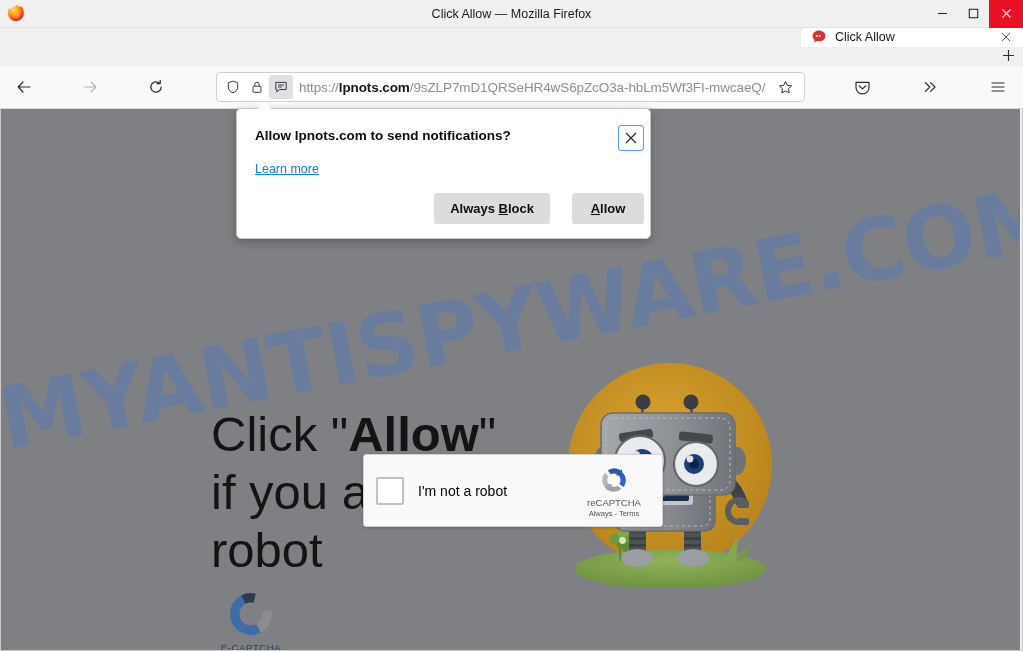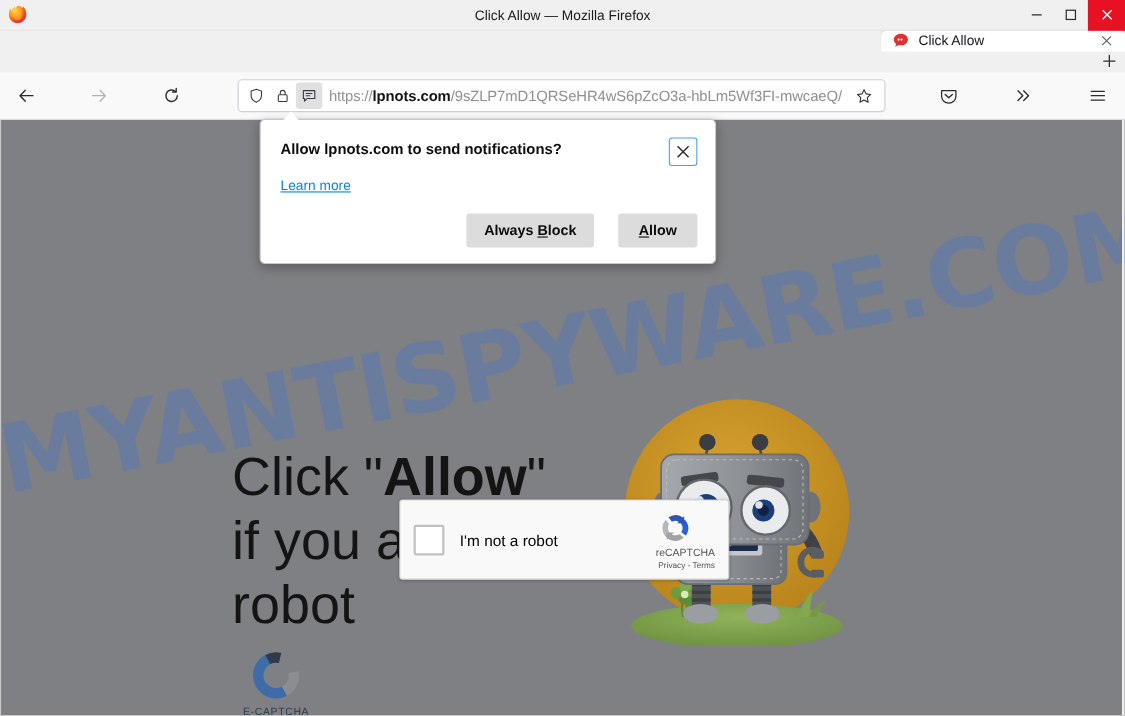--- a/index.html
+++ b/index.html
@@ -208,40 +208,40 @@
     width: 28px; height: 28px; flex: none;
     background: #fff;
     border: 2px solid #c1c1c1;
     border-radius: 2px;
   }
   .rc-label {
     margin-left: 14px;
     font-size: 14px; color: #000;
     flex: 1;
   }
-  .rc-brand { width: 72px; text-align: right; flex: none; }
+  .rc-brand { width: 72px; text-align: center; flex: none; }
   .rc-logo { width: 32px; height: 32px; margin: 0 auto; }
   .rc-name {
     font-size: 9.5px; color: #555; margin-top: 1px;
   }
   .rc-legal {
     font-size: 7.5px; color: #555; margin-top: 1px;
   }
 
   
   .doorhanger {
     position: absolute;
     left: 236px; top: 108px;
     width: 415px;
     background: #fff;
     border: 1px solid #c7c7c7;
     border-radius: 5px;
     box-shadow: 0 3px 10px rgba(0,0,0,.28);
     z-index: 40;
-    padding: 16px 16px 14px 18px;
+    padding: 16px 6px 14px 18px;
   }
   .dh-arrow {
     position: absolute; top: -8px; left: 20px;
     width: 15px; height: 9px;
     background: #fff;
     clip-path: polygon(50% 0, 100% 100%, 0 100%);
   }
   .dh-head { display: flex; align-items: flex-start; }
   .dh-title {
     font-size: 13.5px; font-weight: 700; color: #0c0c0d;
@@ -528,21 +528,21 @@
           <svg width="32" height="32" viewBox="0 0 32 32">
             <path d="M16 4.2c3.1 0 5.9 1.3 7.9 3.4l-3.6 3.6c-1.1-1.1-2.6-1.8-4.3-1.8-1.2 0-2.2.3-3.1.9l-3.1-3.9A11.6 11.6 0 0 1 16 4.2z" fill="#2d56b2"></path>
             <path d="M27.8 16c0 2.6-.9 5-2.3 6.9l-4.1-3c.7-1.1 1.1-2.5 1.1-3.9 0-1.6-.6-3.1-1.6-4.2l3.6-3.6A11.6 11.6 0 0 1 27.8 16z" fill="#2c5fd6"></path>
             <path d="M16 27.8a11.7 11.7 0 0 1-9.7-5.1l4.2-2.9a6.8 6.8 0 0 0 5.5 2.9c1.3 0 2.5-.4 3.5-1l4.1 3A11.7 11.7 0 0 1 16 27.8z" fill="#a0a3a7"></path>
             <path d="M9.2 16c0-1.3.4-2.6 1-3.6l-3.1-3.9A11.6 11.6 0 0 0 4.2 16c0 2.5.8 4.8 2.1 6.7l4.2-2.9c-.8-1.1-1.3-2.4-1.3-3.8z" fill="#b4b7bb"></path>
             <path d="M24 5.2v6.4h-6.4z" fill="#2d56b2"></path>
             <path d="M8.2 26.6v-6.4h6.4z" fill="#a0a3a7"></path>
           </svg>
         </div>
         <div class="rc-name">reCAPTCHA</div>
-        <div class="rc-legal">Privacy - Terms</div>
+        <div class="rc-legal">Always - Terms</div>
       </div>
     </div>
 
     <div class="scroll-edge"></div>
   </div>
 
   <div class="doorhanger">
     <div class="dh-arrow"></div>
     <div class="dh-head">
       <div class="dh-title">Allow lpnots.com to send notifications?</div>

